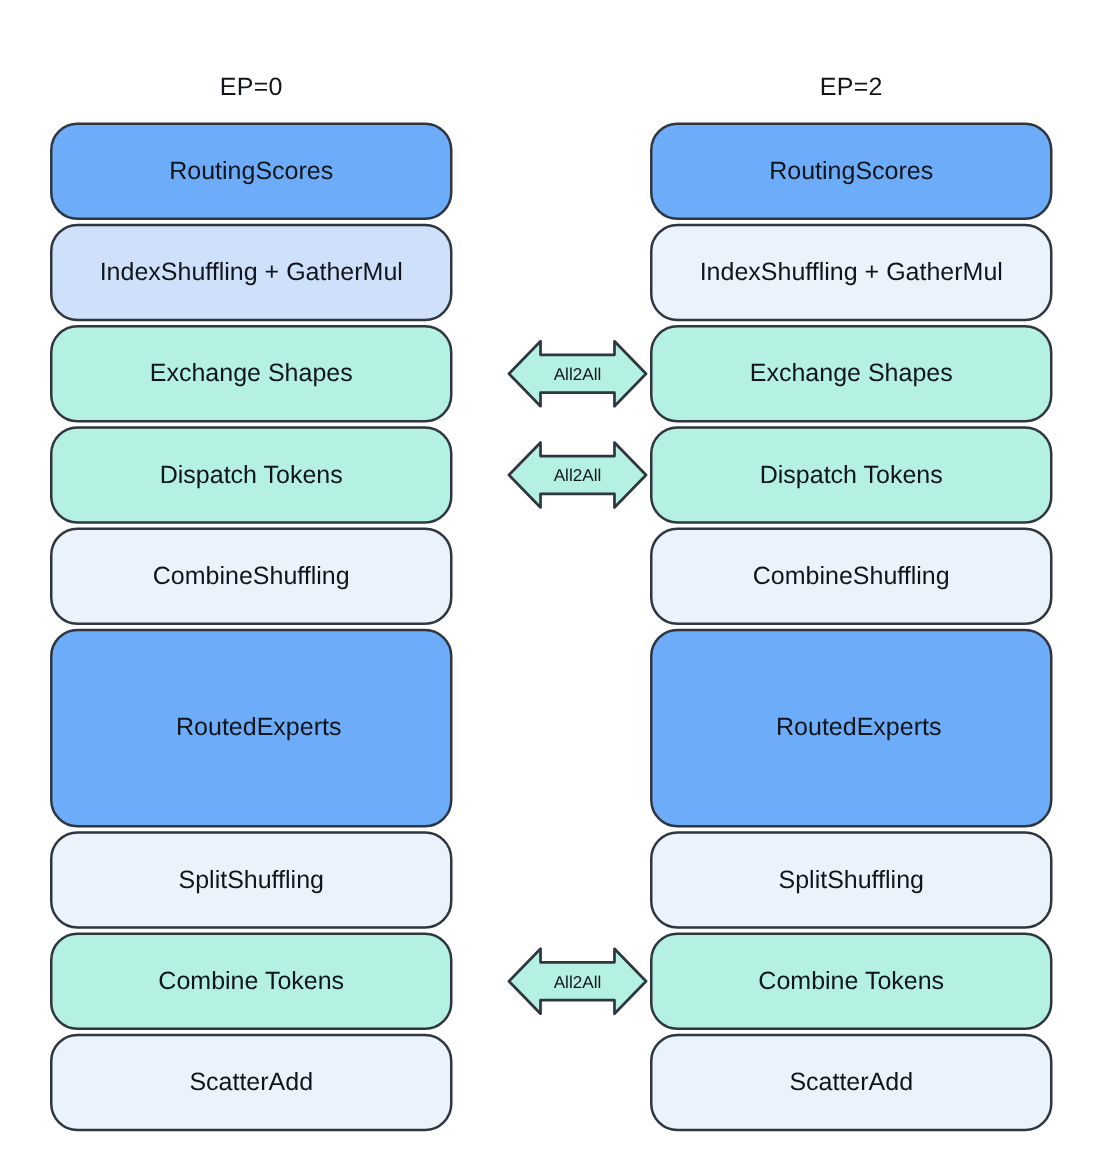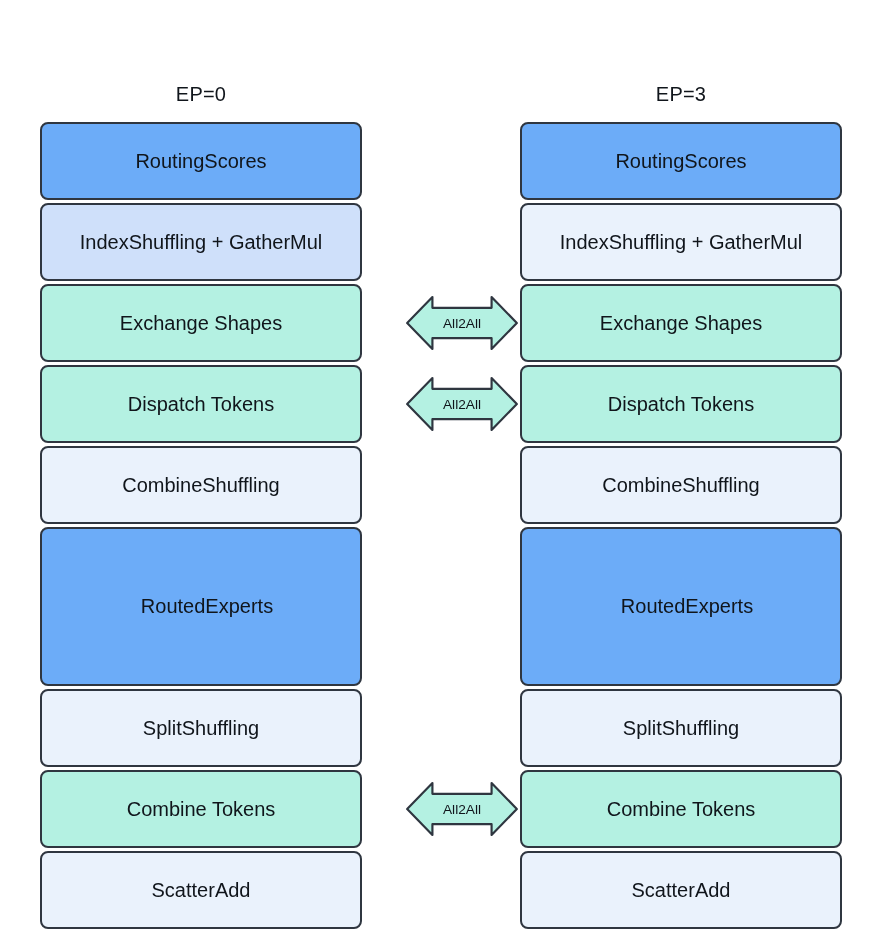--- a/index.html
+++ b/index.html
@@ -3,41 +3,41 @@
 <meta charset="utf-8">
 <style>
   * { margin: 0; padding: 0; box-sizing: border-box; }
   html, body { background: #ffffff; }
   body {
     width: 880px; height: 940px;
     font-family: "Liberation Sans", sans-serif;
     color: var(--text);
     overflow: hidden;
   }
-  .canvas { position: relative; width: 880px; height: 842px; background: #ffffff; margin-top: 24px; }
+  .canvas { position: relative; width: 880px; height: 842px; background: #ffffff; }
 
   .col-title {
     position: absolute; top: 58px; width: 322px;
     text-align: center; font-size: 20px; line-height: 24px;
     color: var(--text); letter-spacing: 0.2px;
   }
   .t0 { left: 40px; }
   .t1 { left: 520px; }
 
   .col {
     position: absolute; top: 98px; width: 322px;
     display: flex; flex-direction: column; gap: 3px;
   }
   .c0 { left: 40px; }
   .c1 { left: 520px; }
 
   .box {
     height: 78px; width: 100%;
     border: 2.5px solid var(--border);
-    border-radius: 8px;
+    border-radius: 22px;
     display: flex; align-items: center; justify-content: center;
     font-size: 20px; color: var(--text);
     text-align: center;
   }
   .box.tall { height: 159px; padding-left: 12px; }
 
   .v-blue      { background: var(--blue); }
   .v-lightblue { background: var(--lightblue); }
   .v-mint      { background: var(--mint); }
   .v-pale      { background: var(--pale); }
@@ -60,21 +60,21 @@
     font-size: 19px;
     fill: var(--text);
   }
 </style>
 </head>
 <body>
 
 <div class="canvas">
 
   <div class="col-title t0">EP=0</div>
-  <div class="col-title t1">EP=3</div>
+  <div class="col-title t1">EP=2</div>
 
   <div class="col c0">
     <div class="box v-blue">RoutingScores</div>
     <div class="box v-lightblue">IndexShuffling + GatherMul</div>
     <div class="box v-mint">Exchange Shapes</div>
     <div class="box v-mint">Dispatch Tokens</div>
     <div class="box v-pale">CombineShuffling</div>
     <div class="box tall v-blue">RoutedExperts</div>
     <div class="box v-pale">SplitShuffling</div>
     <div class="box v-mint">Combine Tokens</div>

